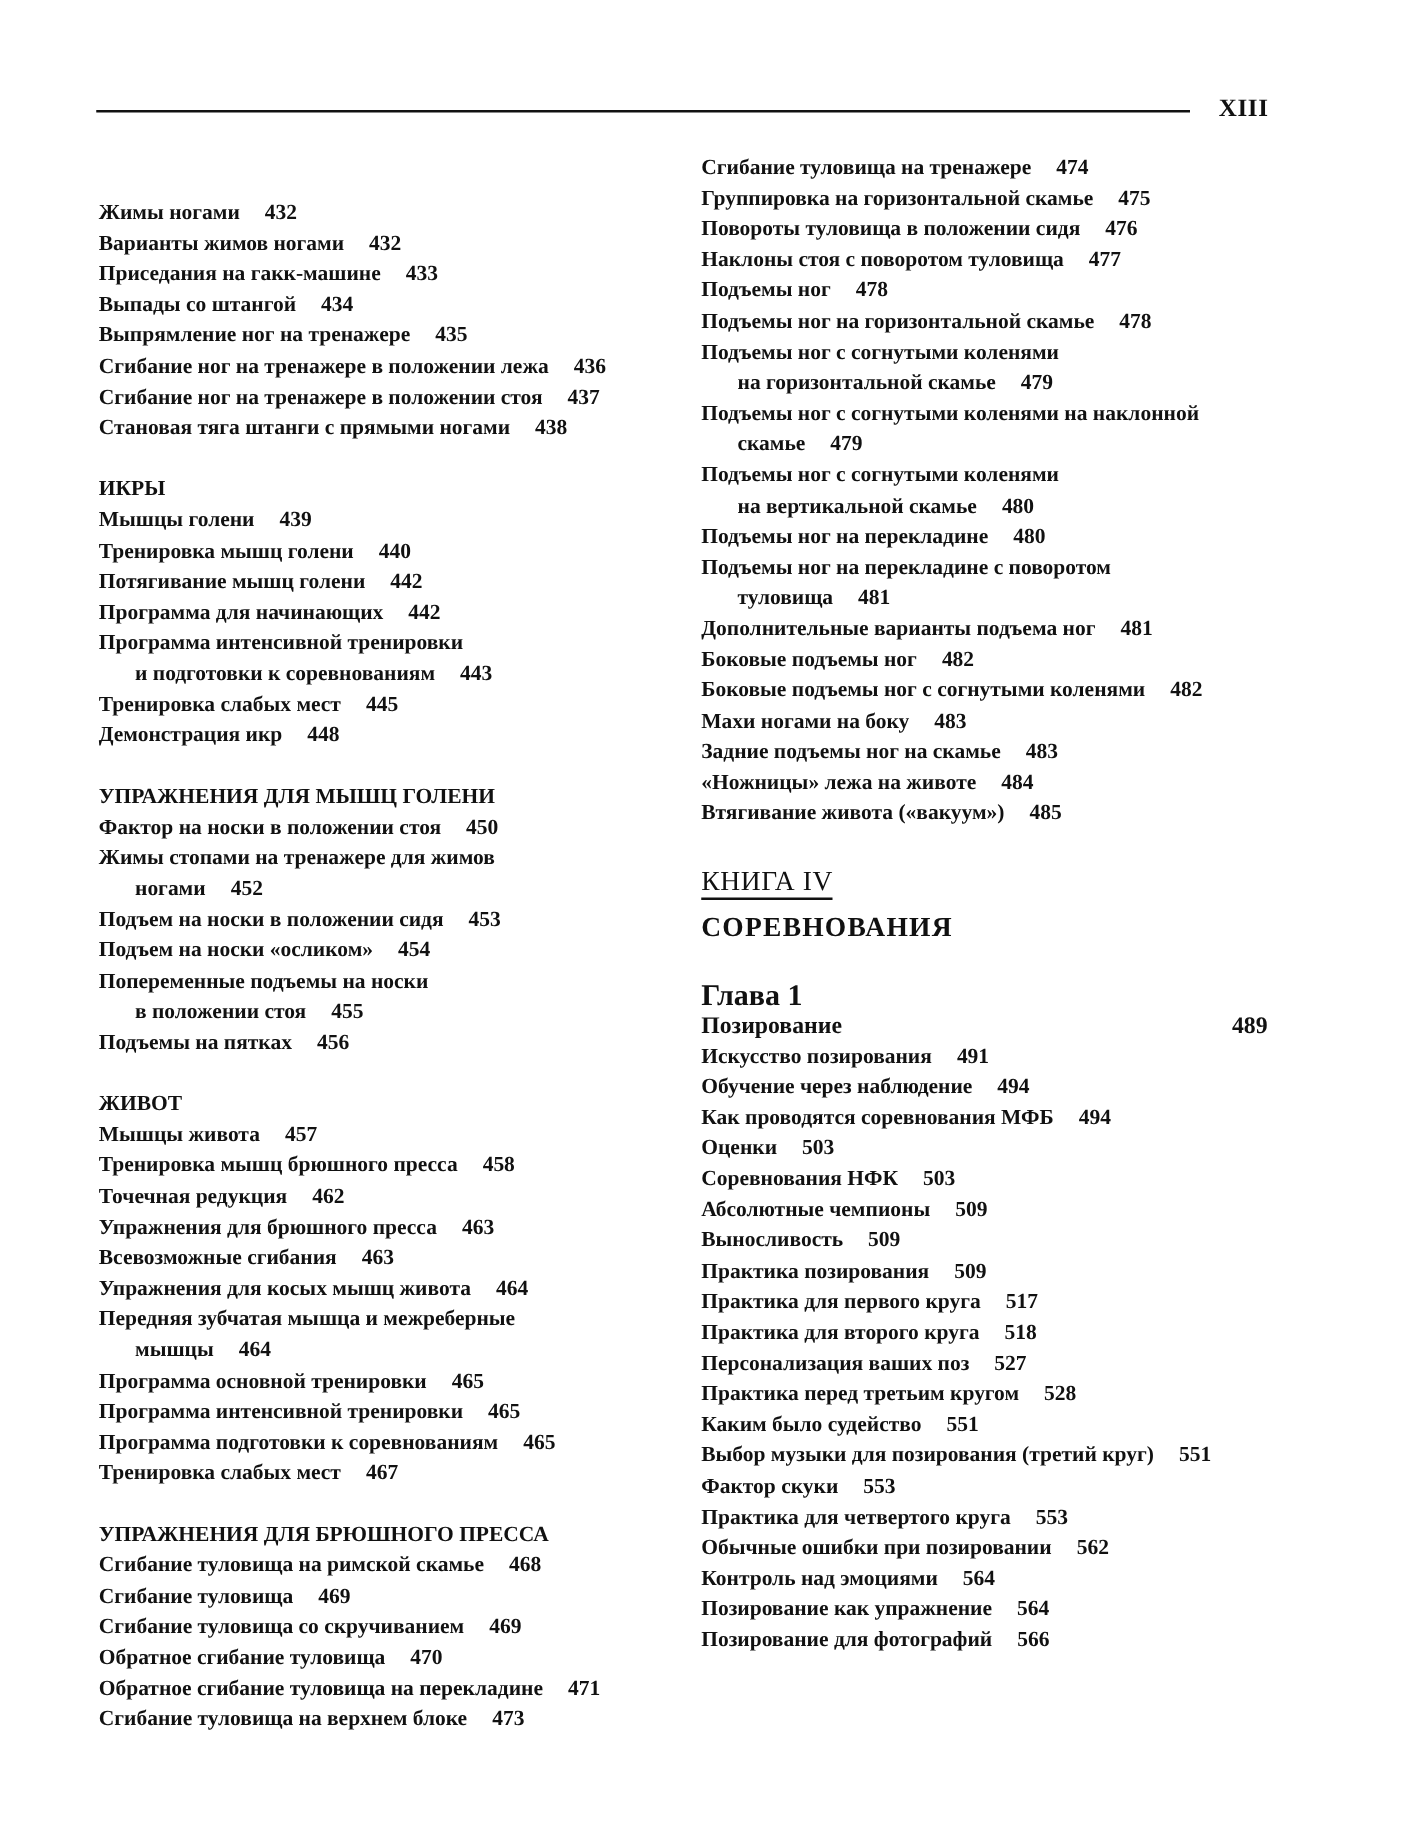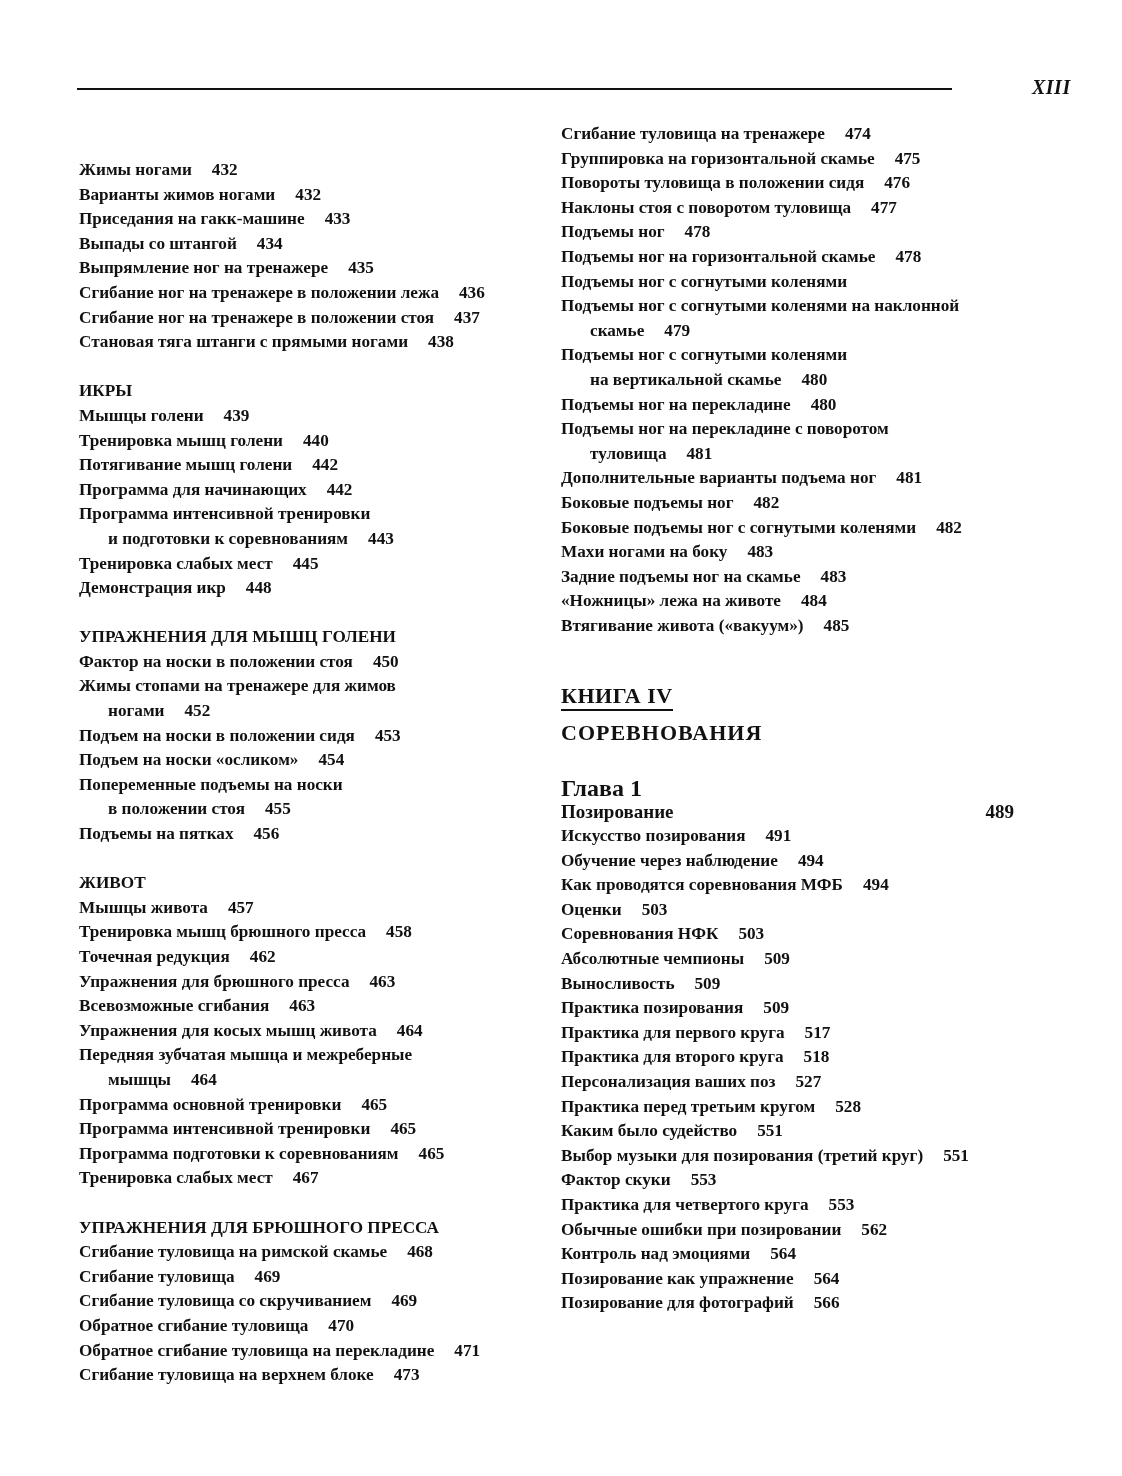--- a/index.html
+++ b/index.html
@@ -6,38 +6,38 @@
     body {
       width: 1122px; height: 1476px; position: relative; overflow: hidden;
       font-family: "Liberation Serif", "DejaVu Serif", serif;
       color: #111111;
     }
     .header-rule {
       position: absolute; left: 77px; top: 88px; width: 875px; height: 0;
       border-top: 2px solid #111;
     }
     .page-num {
-      position: absolute; left: 1032px; top: 76px;
-      font-size: 20px; font-weight: bold; letter-spacing: 0.5px; font-style: italic;
+      position: absolute; left: 975px; top: 76px;
+      font-size: 20px; font-weight: bold; letter-spacing: 0.5px;
     }
     .col {
       position: absolute; top: 122px;
       font-size: 17.2px; font-weight: bold; line-height: 24.6px;
     }
     .col.left { left: 79px; width: 470px; margin-top: 36px; }
     .col.right { left: 561px; width: 460px; }
     .entry { white-space: nowrap; }
     .entry .pg { margin-left: 20px; }
     .entry .cont { display: block; padding-left: 29px; }
     .section-heading { margin-top: 24.6px; text-transform: none; }
     .gap { height: 24.6px; }
     .book-label {
-      font-size: 22px; font-weight: bold; letter-spacing: 0.5px;
+      font-size: 22px; font-weight: normal; letter-spacing: 0.5px;
       display: inline-block; border-bottom: 2px solid #111; line-height: 26px;
-      margin-top: 20px;
+      margin-top: 4px;
     }
     .book-title {
       font-size: 22px; font-weight: bold; letter-spacing: 1px;
       margin-top: 8px; line-height: 28px;
     }
     .chapter-num { font-size: 24px; font-weight: bold; margin-top: 30px; line-height: 23px; }
     .chapter-title {
       font-size: 19px; font-weight: bold; line-height: 24px;
       display: flex; justify-content: space-between; width: 453px;
     }
@@ -94,21 +94,21 @@
   </div>
 
 <div class="col right">
   <div id="right-entries">
       <div class="entry"><span>Сгибание туловища на тренажере</span><span class="pg">474</span></div>
       <div class="entry"><span>Группировка на горизонтальной скамье</span><span class="pg">475</span></div>
       <div class="entry"><span>Повороты туловища в положении сидя</span><span class="pg">476</span></div>
       <div class="entry"><span>Наклоны стоя с поворотом туловища</span><span class="pg">477</span></div>
       <div class="entry"><span>Подъемы ног</span><span class="pg">478</span></div>
       <div class="entry"><span>Подъемы ног на горизонтальной скамье</span><span class="pg">478</span></div>
-      <div class="entry"><span>Подъемы ног с согнутыми коленями</span></div>
+      <div class="entry"><span>Подъемы ног с согнутыми коленями</span><span class="cont"><span>на горизонтальной скамье</span><span class="pg">479</span></span></div>
       <div class="entry"><span>Подъемы ног с согнутыми коленями на наклонной</span><span class="cont"><span>скамье</span><span class="pg">479</span></span></div>
       <div class="entry"><span>Подъемы ног с согнутыми коленями</span><span class="cont"><span>на вертикальной скамье</span><span class="pg">480</span></span></div>
       <div class="entry"><span>Подъемы ног на перекладине</span><span class="pg">480</span></div>
       <div class="entry"><span>Подъемы ног на перекладине с поворотом</span><span class="cont"><span>туловища</span><span class="pg">481</span></span></div>
       <div class="entry"><span>Дополнительные варианты подъема ног</span><span class="pg">481</span></div>
       <div class="entry"><span>Боковые подъемы ног</span><span class="pg">482</span></div>
       <div class="entry"><span>Боковые подъемы ног с согнутыми коленями</span><span class="pg">482</span></div>
       <div class="entry"><span>Махи ногами на боку</span><span class="pg">483</span></div>
       <div class="entry"><span>Задние подъемы ног на скамье</span><span class="pg">483</span></div>
       <div class="entry"><span>«Ножницы» лежа на животе</span><span class="pg">484</span></div>

